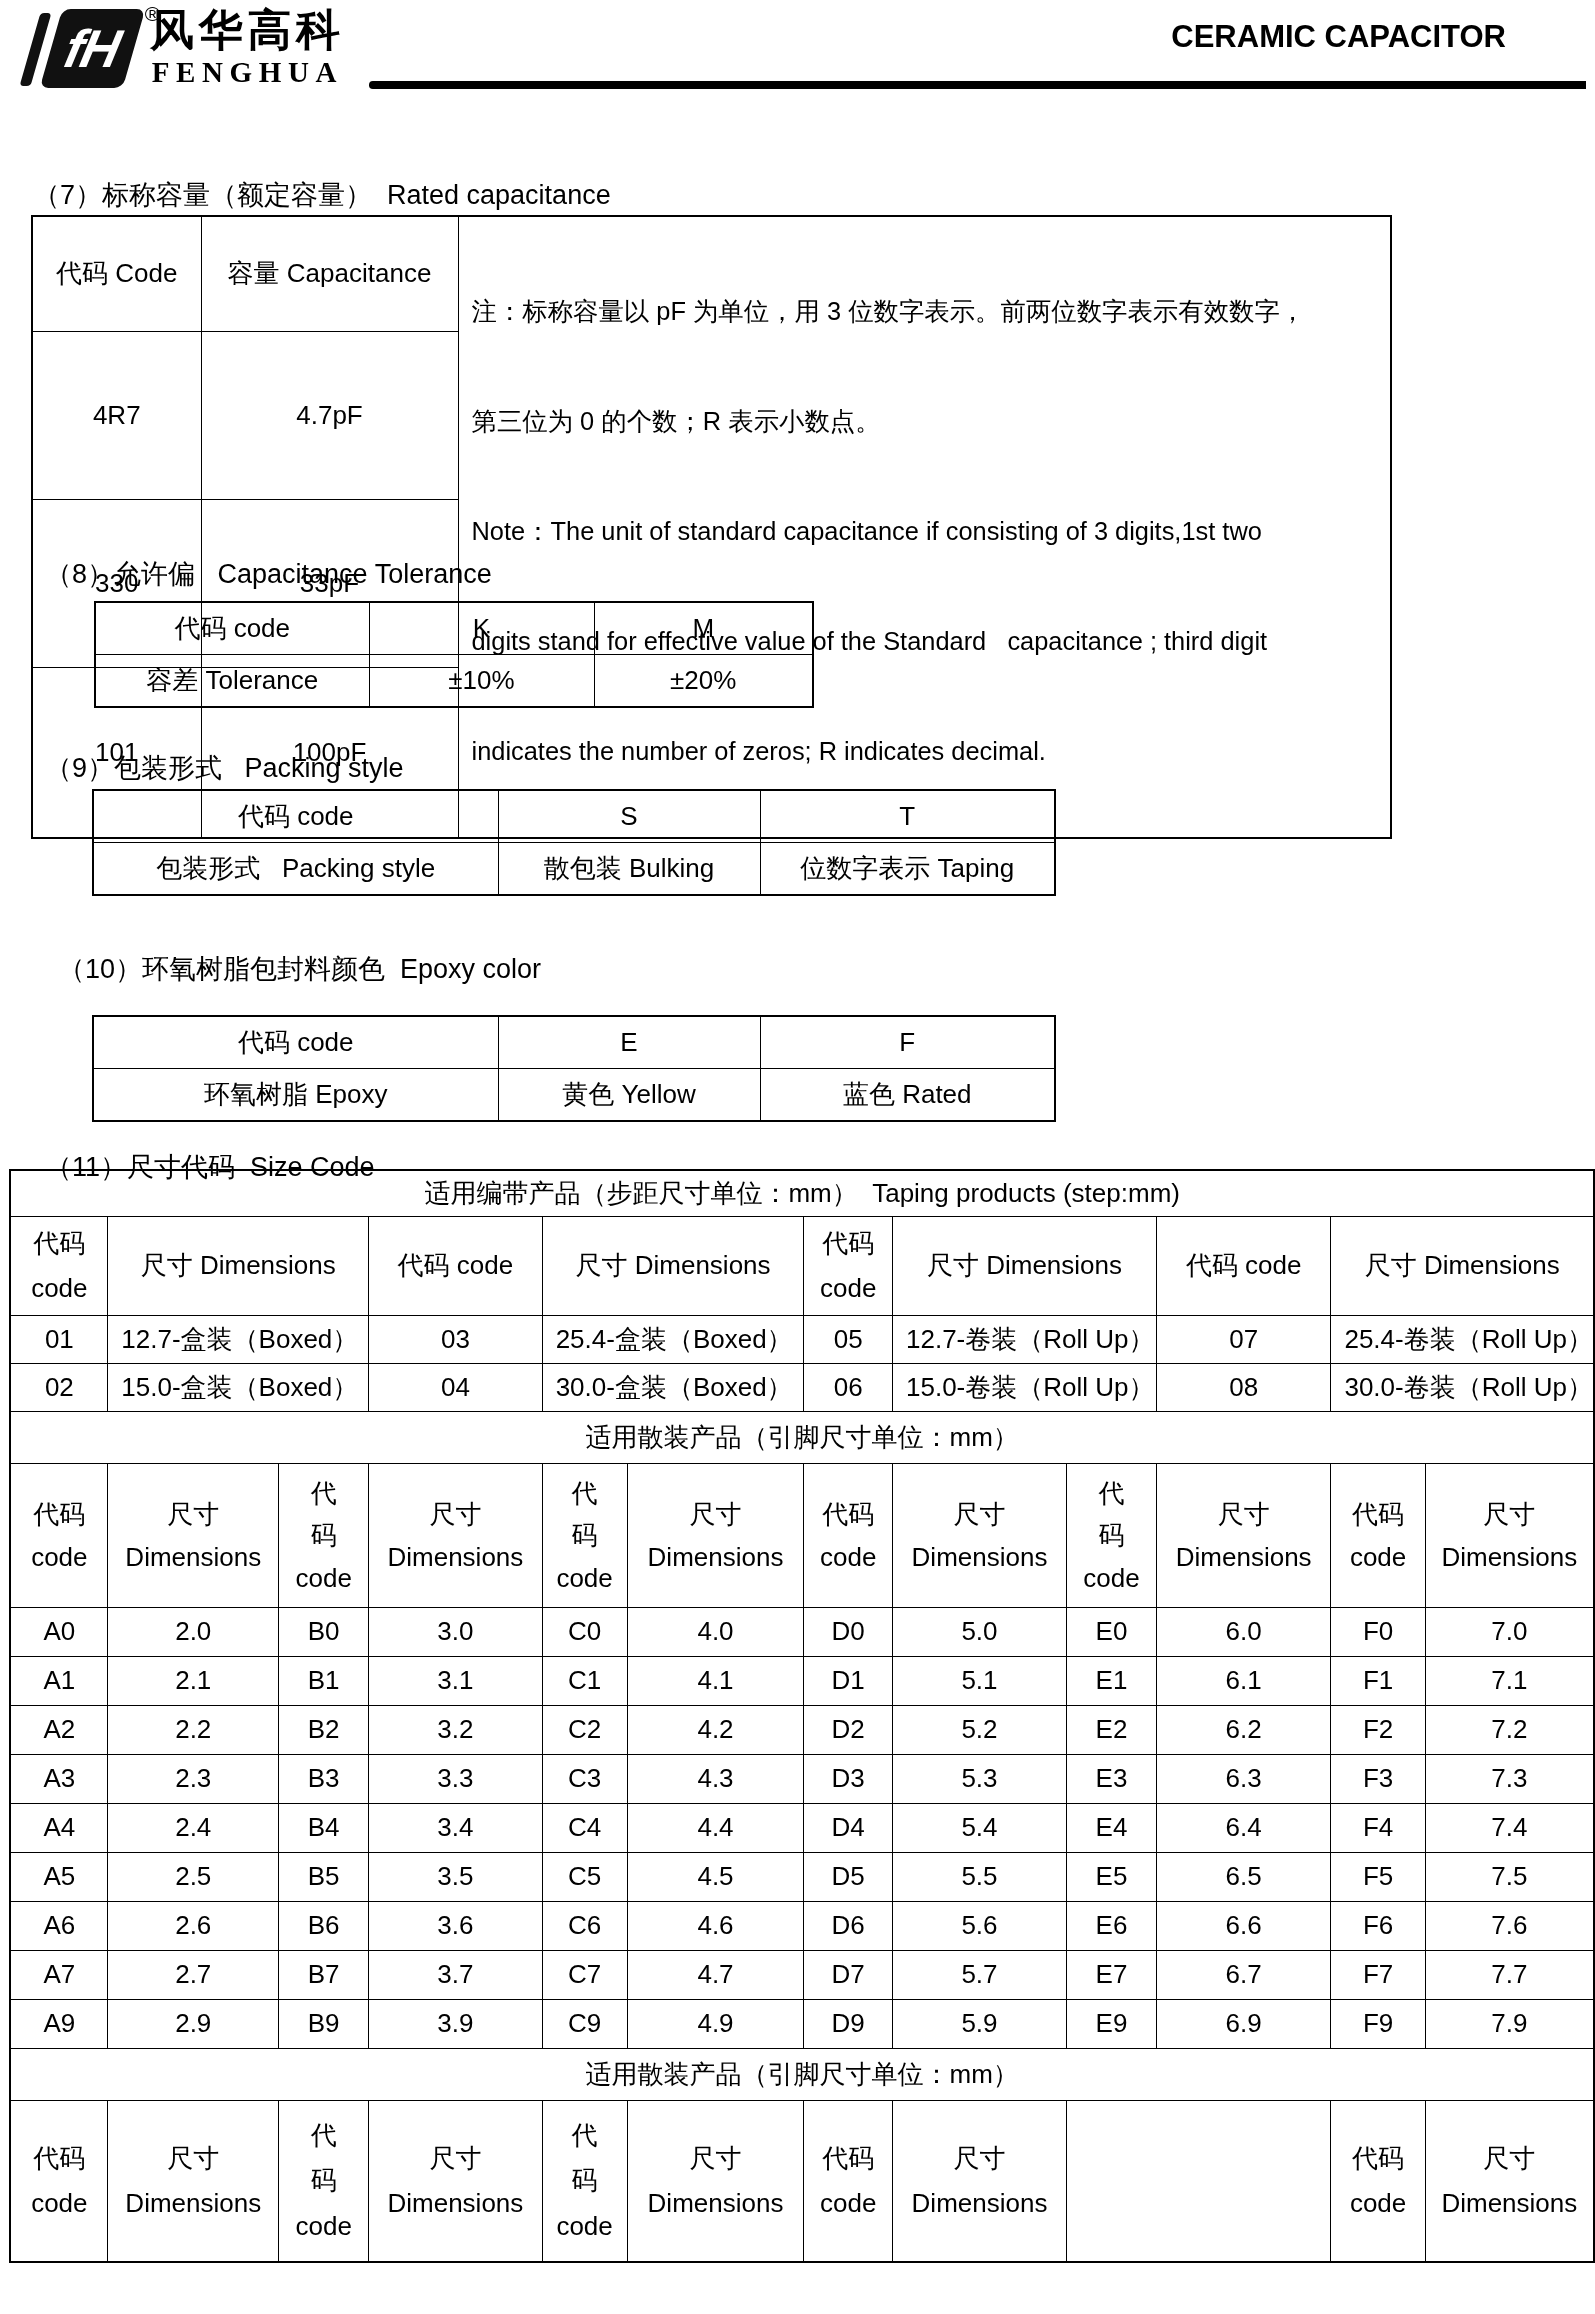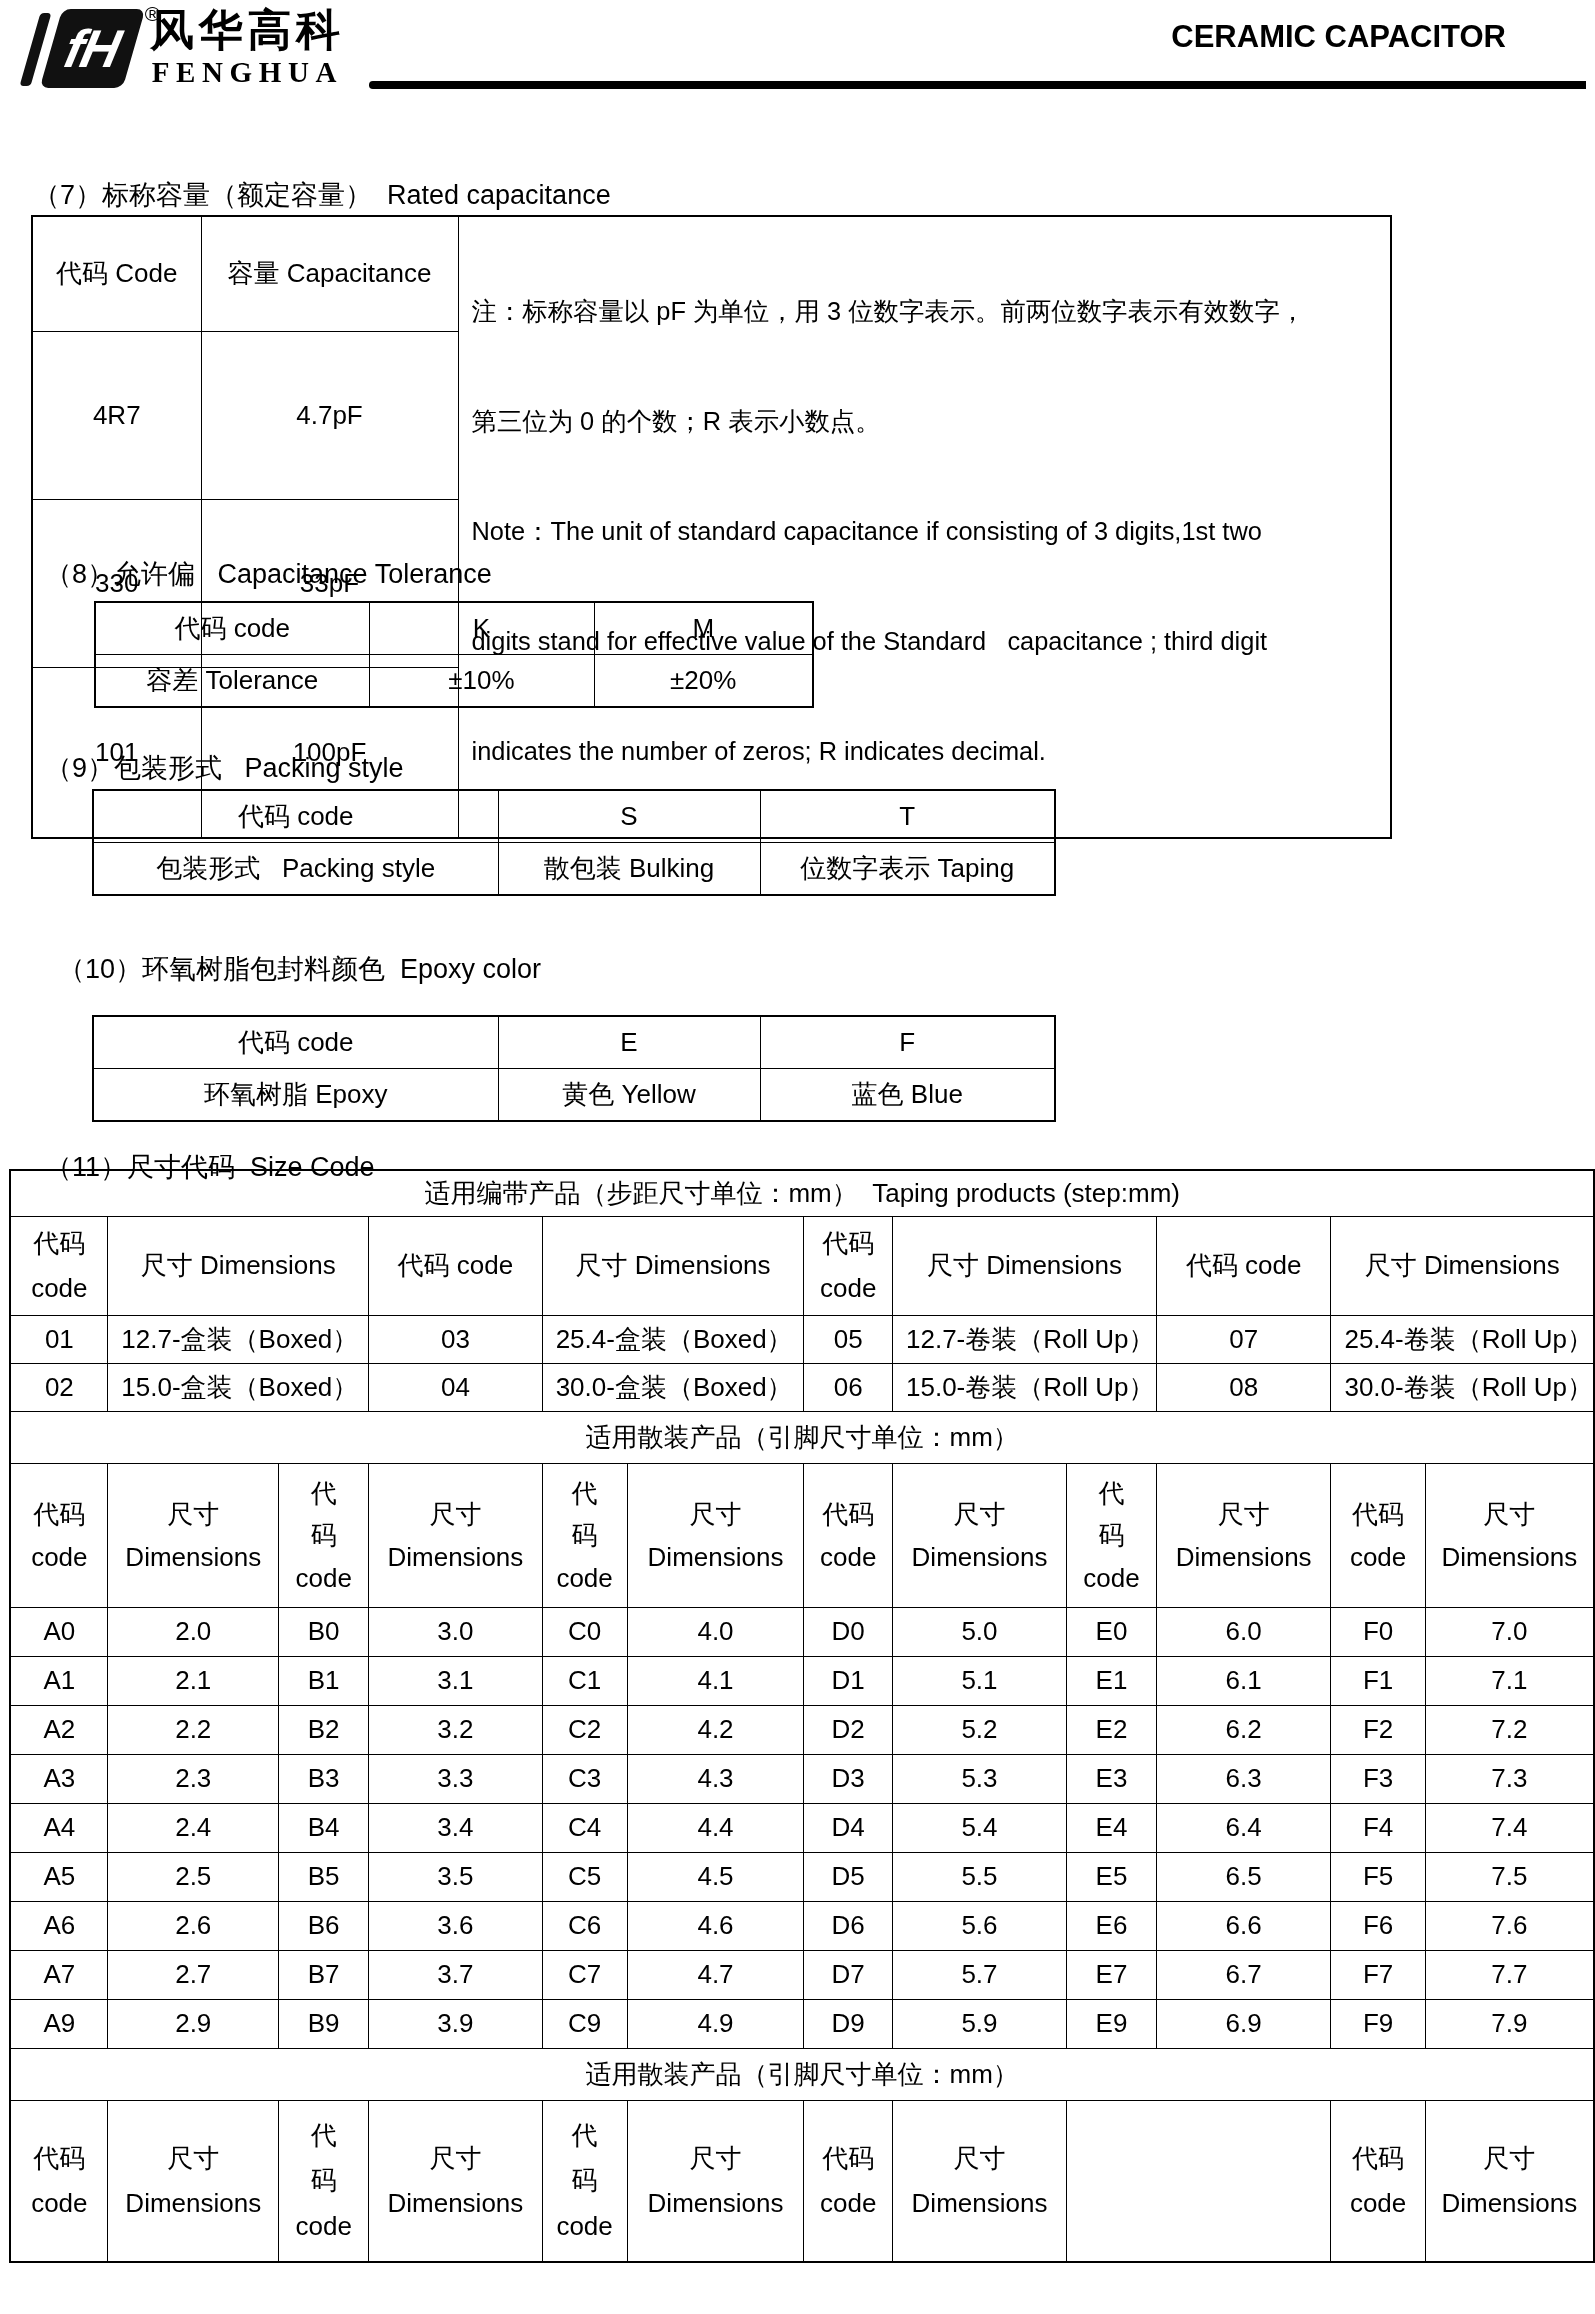--- a/index.html
+++ b/index.html
@@ -157,21 +157,21 @@
       </colgroup>
     <tbody>
       <tr>
         <td>代码 code</td>
         <td>E</td>
         <td>F</td>
       </tr>
       <tr>
         <td>环氧树脂 Epoxy</td>
         <td>黄色 Yellow</td>
-        <td>蓝色 Blue</td>
+        <td>蓝色 Rated</td>
       </tr>
     </tbody>
   </table>
 
   <div class="sec-title" style="left:45px;top:1132px">（11）尺寸代码  Size Code</div>
   <table class="t11" id="t11" style="left:9.4px;top:1169px">
       <colgroup>
         <col style="width: 98px;">
         <col style="width: 171px;">
         <col style="width: 90px;">

